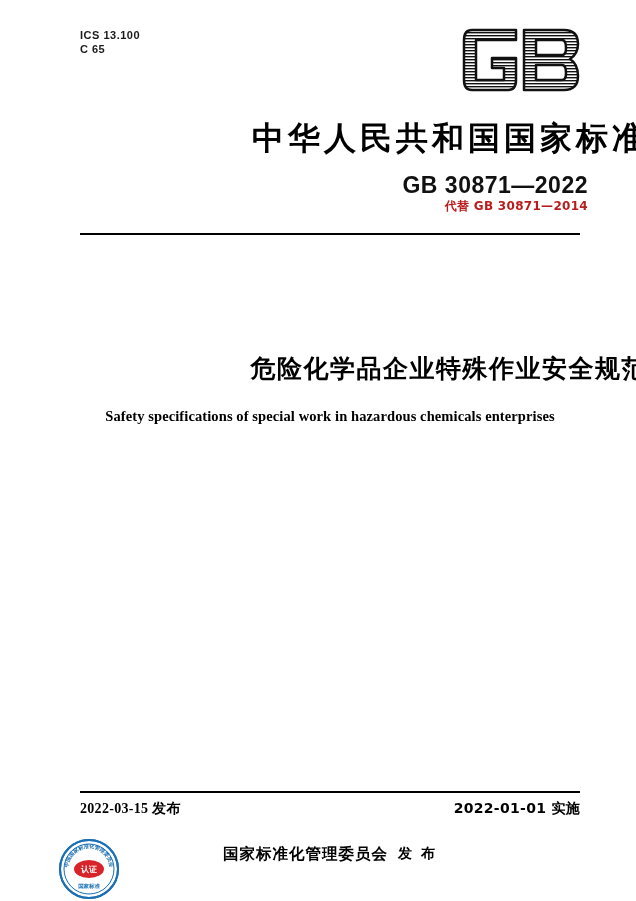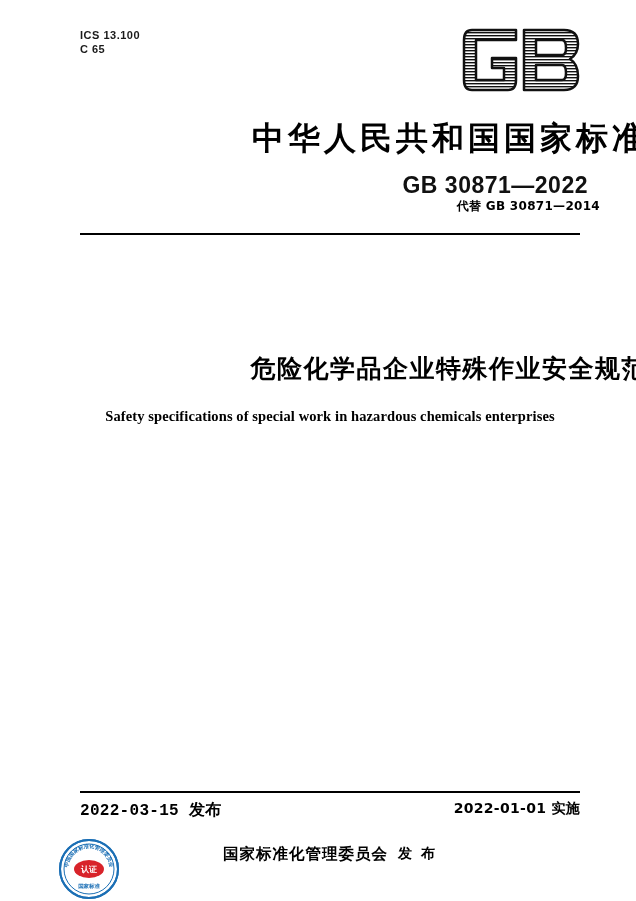--- a/index.html
+++ b/index.html
@@ -66,28 +66,28 @@
     top: 172px;
     text-align: right;
     font-family: "Liberation Sans", sans-serif;
     font-size: 23px;
     font-weight: bold;
     letter-spacing: 0.5px;
     color: #111;
   }
   .std-replaces {
     position: absolute;
-    right: 48px;
+    right: 60px;
     top: 198px;
     text-align: center;
     font-family: "DejaVu Sans", sans-serif;
     font-size: 12px;
     font-weight: bold;
     letter-spacing: 0.3px;
-    color: #000000;
+    color: #b91c1c;
   }
 
   .rule-top {
     position: absolute;
     left: 68px;
     top: 233px;
     width: 500px;
     height: 2px;
     background: #000;
   }
@@ -124,22 +124,22 @@
     left: 68px;
     top: 791px;
     width: 500px;
     height: 2px;
     background: #000;
   }
   .date-issue {
     position: absolute;
     left: 68px;
     top: 800px;
-    font-family: Liberation Mono, monospace;
-    font-size: 16px;
+    font-family: Liberation Serif, serif;
+    font-size: 14px;
     font-weight: bold;
     letter-spacing: 0.3px;
   }
   .date-impl {
     position: absolute;
     right: 68px;
     top: 800px;
     font-family: "DejaVu Sans", sans-serif;
     font-size: 14px;
     font-weight: bold;

